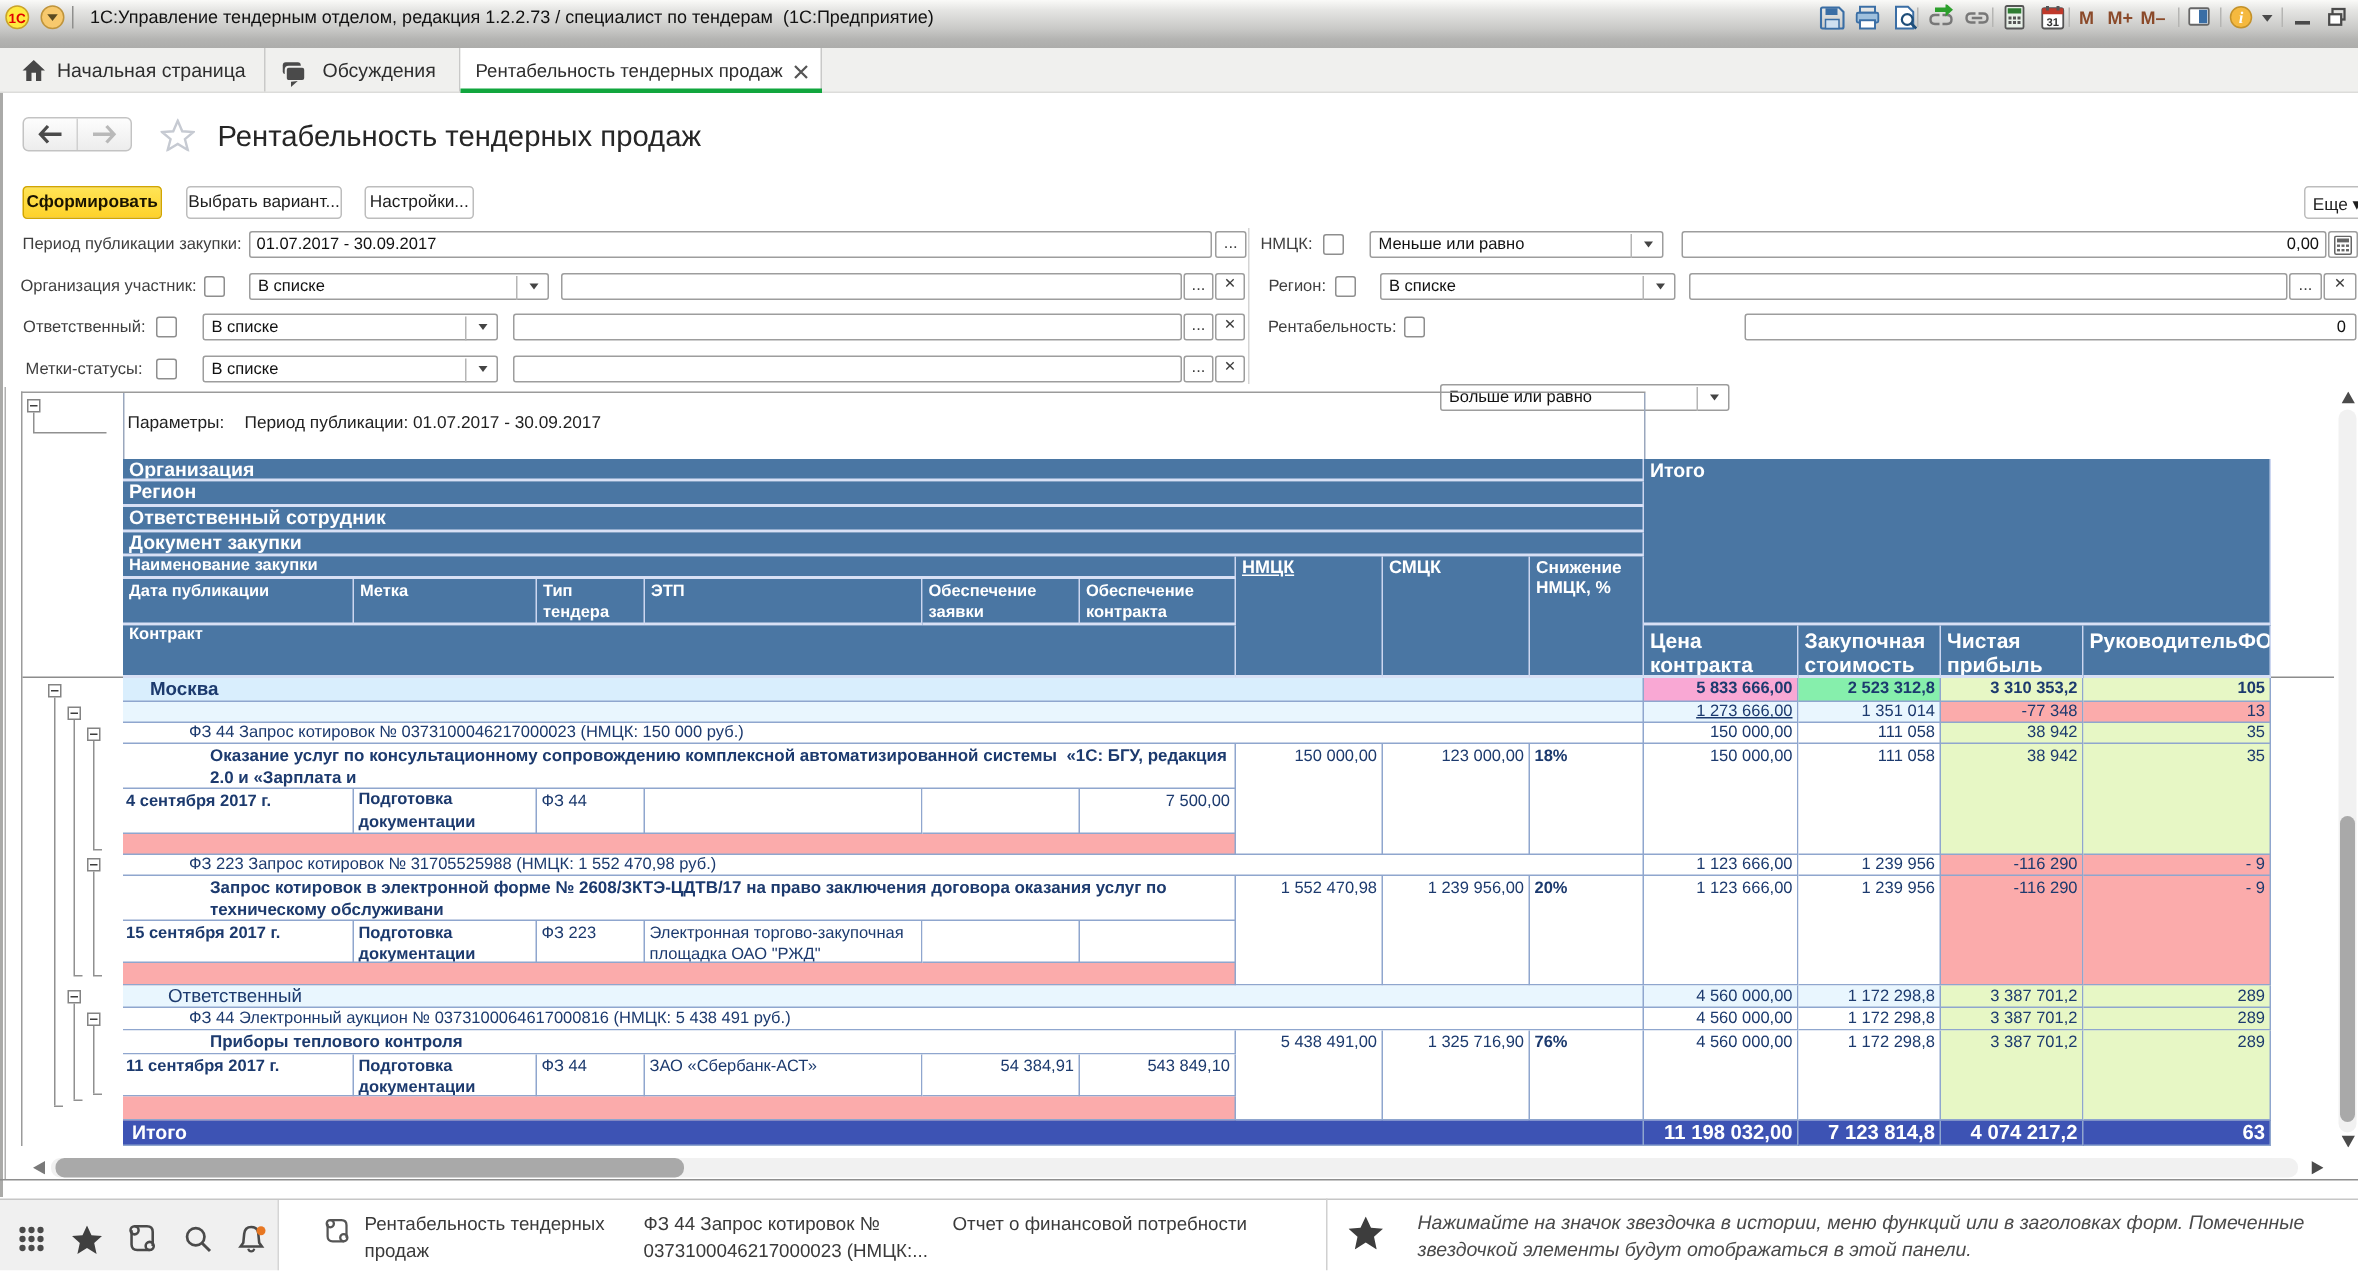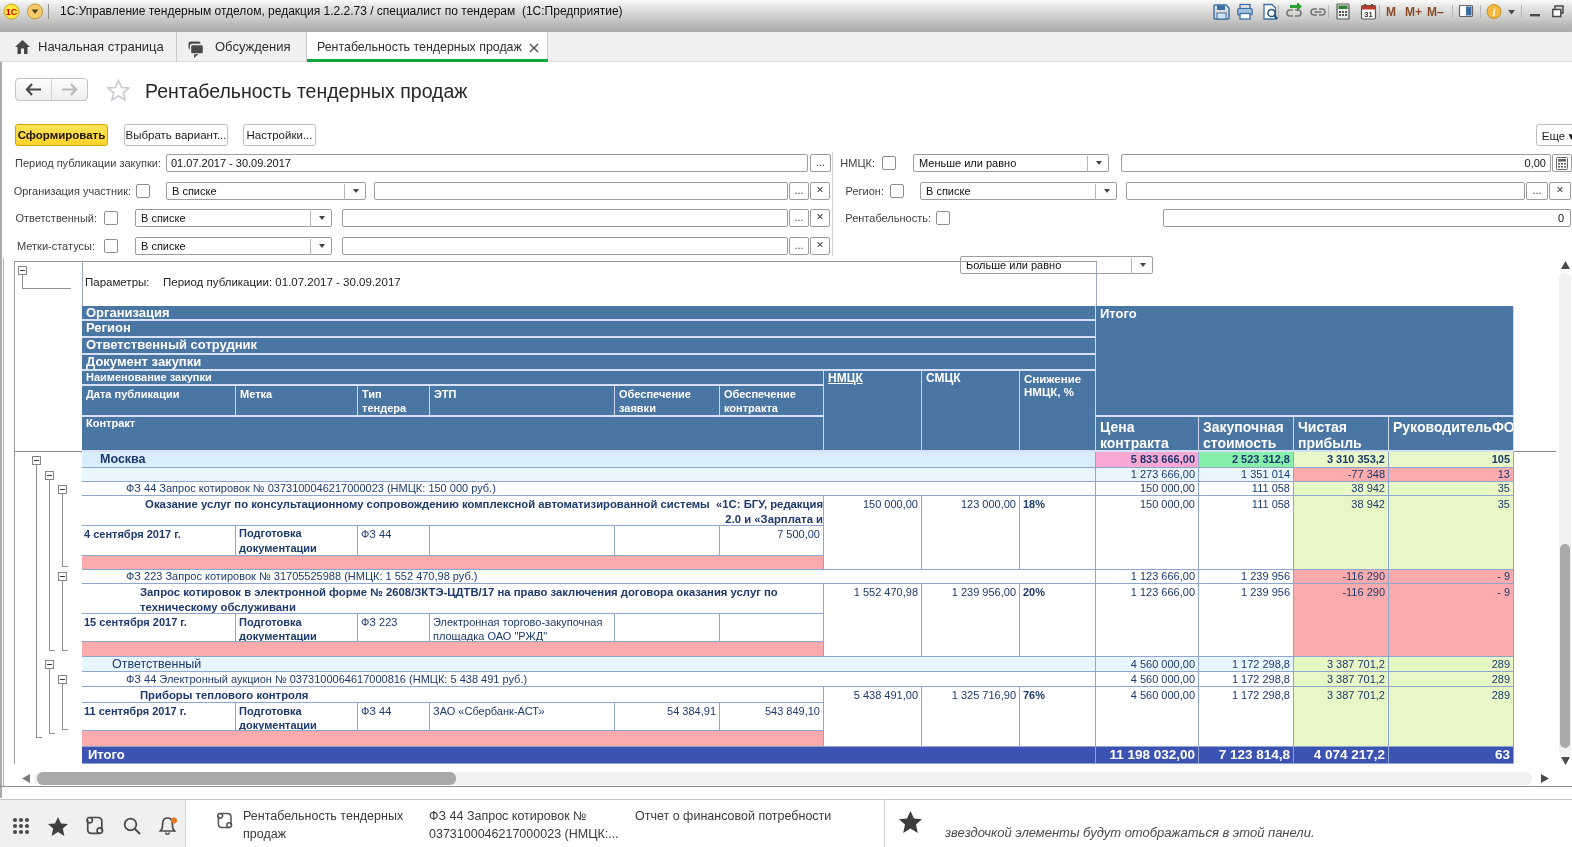--- a/index.html
+++ b/index.html
@@ -250,30 +250,30 @@
 <div class="c hd nw" style="left:1096px;top:416.5px;width:103px;height:35.5px;font-size:14px;padding-left:4px;line-height:16.5px;padding-top:2px;">Цена<br>контракта</div>
 <div class="c hd nw" style="left:1199px;top:416.5px;width:95px;height:35.5px;font-size:14px;padding-left:4px;line-height:16.5px;padding-top:2px;">Закупочная<br>стоимость</div>
 <div class="c hd nw" style="left:1294px;top:416.5px;width:95px;height:35.5px;font-size:14px;padding-left:4px;line-height:16.5px;padding-top:2px;">Чистая<br>прибыль</div>
 <div class="c hd nw" style="left:1389px;top:416.5px;width:125px;height:35.5px;font-size:14px;padding-left:4px;line-height:16.5px;padding-top:2px;">РуководительФО</div>
 <div class="c b nw" style="left:82px;top:452px;width:1014px;height:16px;background:#d9eefd;padding-left:18px;line-height:14px;font-size:12.5px;">Москва</div>
 <div class="c num b" style="left:1096px;top:452px;width:103px;height:16px;background:#f9a8d4;line-height:14px;">5 833 666,00</div>
 <div class="c num b" style="left:1199px;top:452px;width:95px;height:16px;background:#86efac;line-height:14px;">2 523 312,8</div>
 <div class="c num b grn" style="left:1294px;top:452px;width:95px;height:16px;line-height:14px;">3 310 353,2</div>
 <div class="c num b grn" style="left:1389px;top:452px;width:125px;height:16px;line-height:14px;">105</div>
 <div class="c" style="left:82px;top:468px;width:1014px;height:14px;background:#e9f6fe;"></div>
-<div class="c num" style="left:1096px;top:468px;width:103px;height:14px;background:#e9f6fe;line-height:13px;">1 273 666,00</div>
+<div class="c num" style="left:1096px;top:468px;width:103px;height:14px;background:#e9f6fe;line-height:13px;text-decoration:underline;">1 273 666,00</div>
 <div class="c num" style="left:1199px;top:468px;width:95px;height:14px;background:#e9f6fe;line-height:13px;">1 351 014</div>
 <div class="c num pnk" style="left:1294px;top:468px;width:95px;height:14px;line-height:13px;">-77 348</div>
 <div class="c num pnk" style="left:1389px;top:468px;width:125px;height:14px;line-height:13px;">13</div>
 <div class="c nw" style="left:82px;top:482px;width:1014px;height:14px;padding-left:44px;line-height:13px;">ФЗ 44 Запрос котировок № 0373100046217000023 (НМЦК: 150 000 руб.)</div>
 <div class="c num" style="left:1096px;top:482px;width:103px;height:14px;line-height:13px;">150 000,00</div>
 <div class="c num" style="left:1199px;top:482px;width:95px;height:14px;line-height:13px;">111 058</div>
 <div class="c num grn" style="left:1294px;top:482px;width:95px;height:14px;line-height:13px;">38 942</div>
 <div class="c num grn" style="left:1389px;top:482px;width:125px;height:14px;line-height:13px;">35</div>
-<div class="c b" style="left:82px;top:496px;width:742px;height:30px;padding-left:58px;line-height:14.5px;padding-top:1px;font-size:11.3px;text-align:right;"><nobr>Оказание услуг по консультационному сопровождению комплексной автоматизированной системы&nbsp; «1С: БГУ, редакция</nobr><br><nobr>2.0 и «Зарплата и</nobr></div>
+<div class="c b" style="left:82px;top:496px;width:742px;height:30px;padding-left:58px;line-height:14.5px;padding-top:1px;font-size:11.3px;"><nobr>Оказание услуг по консультационному сопровождению комплексной автоматизированной системы&nbsp; «1С: БГУ, редакция</nobr><br><nobr>2.0 и «Зарплата и</nobr></div>
 <div class="c b nw" style="left:82px;top:526px;width:154px;height:30px;padding-left:2px;line-height:14px;padding-top:1px;">4 сентября 2017 г.</div>
 <div class="c b" style="left:236px;top:526px;width:122px;height:30px;padding-left:3px;line-height:15px;">Подготовка<br>документации</div>
 <div class="c nw" style="left:358px;top:526px;width:72px;height:30px;padding-left:3px;line-height:14px;padding-top:1px;">ФЗ 44</div>
 <div class="c" style="left:430px;top:526px;width:185px;height:30px;"></div>
 <div class="c" style="left:615px;top:526px;width:105px;height:30px;"></div>
 <div class="c num" style="left:720px;top:526px;width:104px;height:30px;line-height:14px;padding-top:1px;">7 500,00</div>
 <div class="c pnk" style="left:82px;top:556px;width:742px;height:14px;"></div>
 <div class="c num" style="left:824px;top:496px;width:98px;height:74px;line-height:14px;padding-top:1px;">150 000,00</div>
 <div class="c num" style="left:922px;top:496px;width:98px;height:74px;line-height:14px;padding-top:1px;">123 000,00</div>
 <div class="c b" style="left:1020px;top:496px;width:76px;height:74px;line-height:14px;padding-top:1px;padding-left:3px;">18%</div>
@@ -414,12 +414,12 @@
       <path d="M4.2 1.4 H11.6 Q15 1.4 15 4.8 V13.1 M13.2 15.5 H5.8 Q2.4 15.5 2.4 12.1 V3.8"></path>
     </g>
   </svg>
 <div class="abs bpt" style="left:243px;top:808px;width:175px;">Рентабельность тендерных продаж</div>
 <div class="abs bpt" style="left:429px;top:808px;width:200px;">ФЗ 44 Запрос котировок № 0373100046217000023 (НМЦК:...</div>
 <div class="abs bpt" style="left:635px;top:808px;width:240px;">Отчет о финансовой потребности</div>
 <div class="abs" style="left:884px;top:799px;width:1px;height:48px;background:#d0d0d0;"></div>
 <svg class="abs" style="left:899px;top:811px;" width="23" height="22">
     <path d="M11.5 0 L15 7.5 L23 8.2 L17 13.5 L18.8 22 L11.5 17.4 L4.2 22 L6 13.5 L0 8.2 L8 7.5 Z" fill="#3d3d3d"></path>
   </svg>
-<div class="abs" id="bpitalic" style="left:945px;top:806px;"><br><nobr>звездочкой элементы будут отображаться в этой панели.</nobr></div>
+<div class="abs" id="bpitalic" style="left:945px;top:806px;"><nobr>Нажимайте на значок звездочка в истории, меню функций или в заголовках форм. Помеченные</nobr><br><nobr>звездочкой элементы будут отображаться в этой панели.</nobr></div>
 </body></html>

